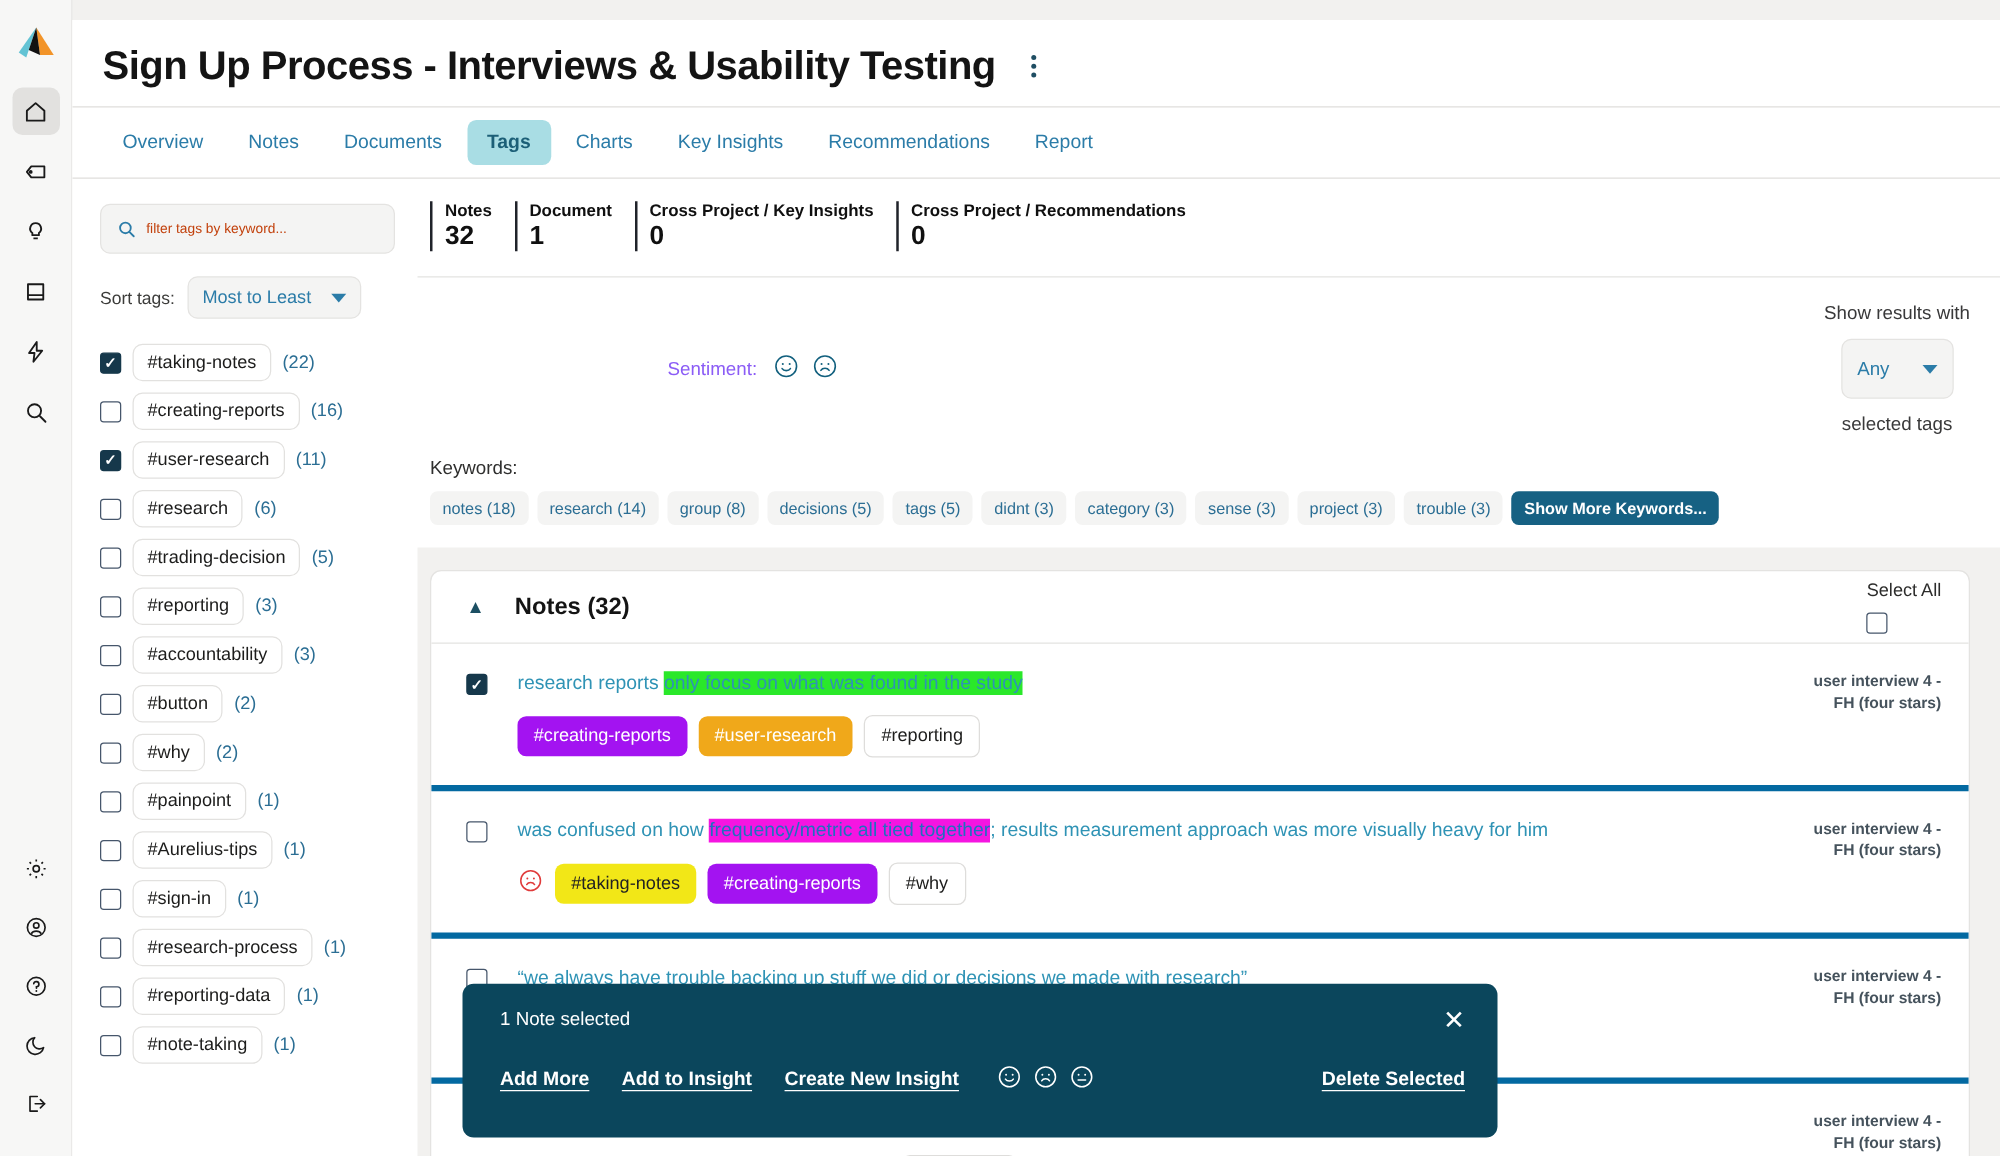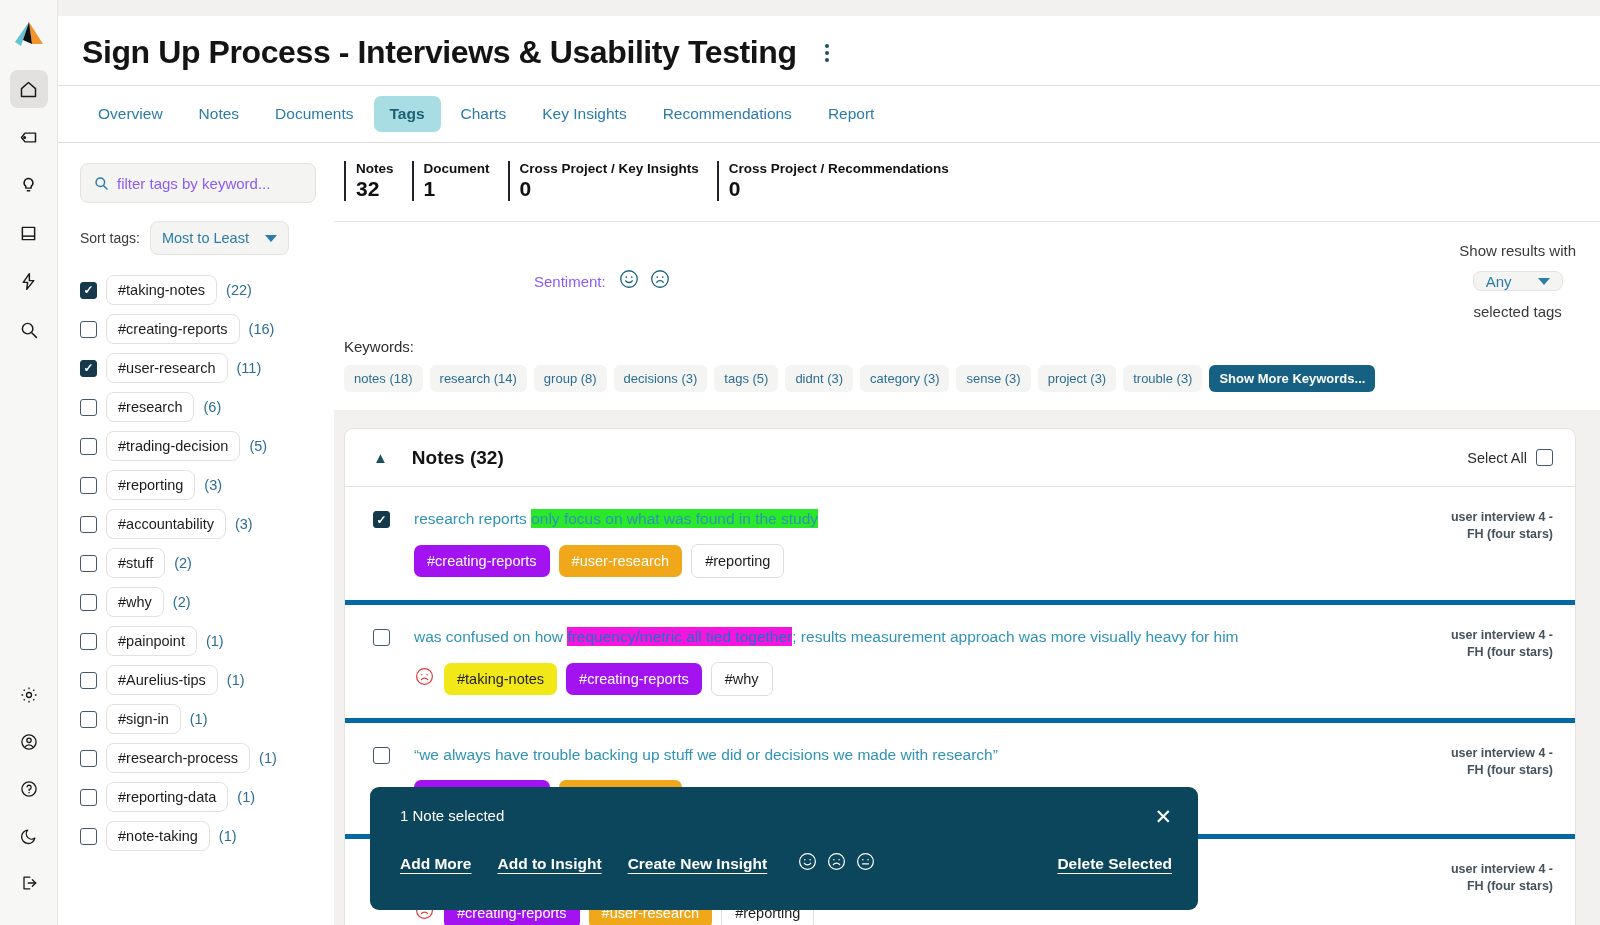--- a/index.html
+++ b/index.html
@@ -58,21 +58,21 @@
 
   .body-cols { display: flex; }
 
   
   .tagcol { width: 276px; padding: 20px 18px 0 22px; }
   .filter-box {
     display:flex; align-items:center; gap:8px;
     background:#f4f4f3; border:1px solid #e4e3e1; border-radius:8px;
     height: 40px; padding: 0 12px;
   }
-  .filter-box .ph { color:#8b5cf6; font-size:15px; }
+  .filter-box .ph { color:#c2410c; font-size:11px; }
   .sortrow { display:flex; align-items:center; gap:10px; margin-top:18px; }
   .sortlabel { font-size:14px; color:#3c3c3a; }
   .sortsel {
     display:flex; align-items:center; gap:16px;
     background:#f4f4f3; border:1px solid #e4e3e1; border-radius:8px;
     height:34px; padding:0 11px; color:#2b7ca8; font-size:14.5px; cursor:pointer;
   }
   .caret { width:0;height:0;border-left:6px solid transparent;border-right:6px solid transparent;border-top:7px solid #2b7ca8; }
 
   .taglist { margin-top: 20px; }
@@ -107,41 +107,41 @@
     width: 196px; height: 44px; padding: 0 13px;
   }
   .searchbox .ph { color:#6f6f6d; font-size:15px; }
   .sentiment { display:flex; align-items:center; gap:9px; margin-left: 190px; }
   .sentiment .lab { font-size:15px; color:#8b5cf6; margin-right:3px; }
   .showres { margin-left:auto; display:flex; align-items:center; gap:12px;flex-direction:column; }
   .showres .lab { font-size:15px; color:#39393a; }
   .anysel {
     display:flex; align-items:center; gap:26px;
     background:#f4f4f3; border:1px solid #e4e3e1; border-radius:8px;
-    height:20px; padding:0 12px; color:#2b7ca8; font-size:15px; cursor:pointer;
+    height:48px; padding:0 12px; color:#2b7ca8; font-size:15px; cursor:pointer;
   }
 
   .kwlabel { font-size:15px; color:#2f2f2e; padding: 18px 0 0 10px; }
   .kwrow { display:flex; flex-wrap:wrap; gap:7px; padding: 10px 24px 0 10px; }
   .kw {
     background:#f4f4f3; border-radius:6px; padding:6px 10px;
     font-size:13px; color:#2b6e94; cursor:pointer; white-space:nowrap;
   }
   .kw.more { background:#166183; color:#fff; font-weight:bold; }
 
   
   .notes-outer { background:#f2f1ef; margin-top:18px; padding: 18px 24px 0 10px; min-height: 520px; }
   .notes-card { background:#fff; border:1px solid #e4e3e1; border-radius:9px; overflow:hidden; }
   .notes-head {
     display:flex; align-items:center; height:58px; padding: 0 22px 0 28px;
     border-bottom:1px solid #e4e3e1;
   }
   .chev { color:#1c4f63; font-size:15px; margin-right:24px; cursor:pointer; }
   .notes-title { font-size:19px; font-weight:bold; color:#141414; }
-  .selectall { margin-left:auto; display:flex; align-items:flex-end; gap:9px; font-size:14.5px; color:#2c2c2b; }
+  .selectall { margin-left:auto; display:flex; align-items:flex-start; gap:9px; font-size:14.5px; color:#2c2c2b;flex-direction:column; }
 
   .note { display:flex; border-bottom:5px solid #0369a1; padding: 22px 22px 22px 28px; }
   .note-main { flex:1; }
   .note-text { font-size:15.5px; color:#2f93b5; line-height:1.35; }
   .hl-green { background:#2ae82a; padding: 1px 0; }
   .hl-magenta { background:#f515e1; color:#1f6fbf; padding:1px 0; }
   .note-tags { display:flex; align-items:center; gap:9px; margin-top:14px; }
   .ntag { border-radius:7px; padding:8px 13px; font-size:14.5px; white-space:nowrap; cursor:pointer; }
   .ntag.purple { background:#a313f1; color:#fff; }
   .ntag.orange { background:#f0a81a; color:#fff; }
@@ -322,21 +322,21 @@
               <span class="tagchip">#reporting</span>
               <span class="tagcount">(3)</span>
             </div>
             <div class="tagrow">
               <span class="cbx"></span>
               <span class="tagchip">#accountability</span>
               <span class="tagcount">(3)</span>
             </div>
             <div class="tagrow">
               <span class="cbx"></span>
-              <span class="tagchip">#stuff</span>
+              <span class="tagchip">#button</span>
               <span class="tagcount">(2)</span>
             </div>
             <div class="tagrow">
               <span class="cbx"></span>
               <span class="tagchip">#why</span>
               <span class="tagcount">(2)</span>
             </div>
             <div class="tagrow">
               <span class="cbx"></span>
               <span class="tagchip">#painpoint</span>
@@ -423,21 +423,21 @@
           </div>
           <span class="lab">selected tags</span>
         </div>
       </div>
 
       <div class="kwlabel">Keywords:</div>
       <div class="kwrow">
             <span class="kw">notes (18)</span>
             <span class="kw">research (14)</span>
             <span class="kw">group (8)</span>
-            <span class="kw">decisions (3)</span>
+            <span class="kw">decisions (5)</span>
             <span class="kw">tags (5)</span>
             <span class="kw">didnt (3)</span>
             <span class="kw">category (3)</span>
             <span class="kw">sense (3)</span>
             <span class="kw">project (3)</span>
             <span class="kw">trouble (3)</span>
             <span class="kw more">Show More Keywords...</span>
           </div>
 
       <div class="notes-outer">

